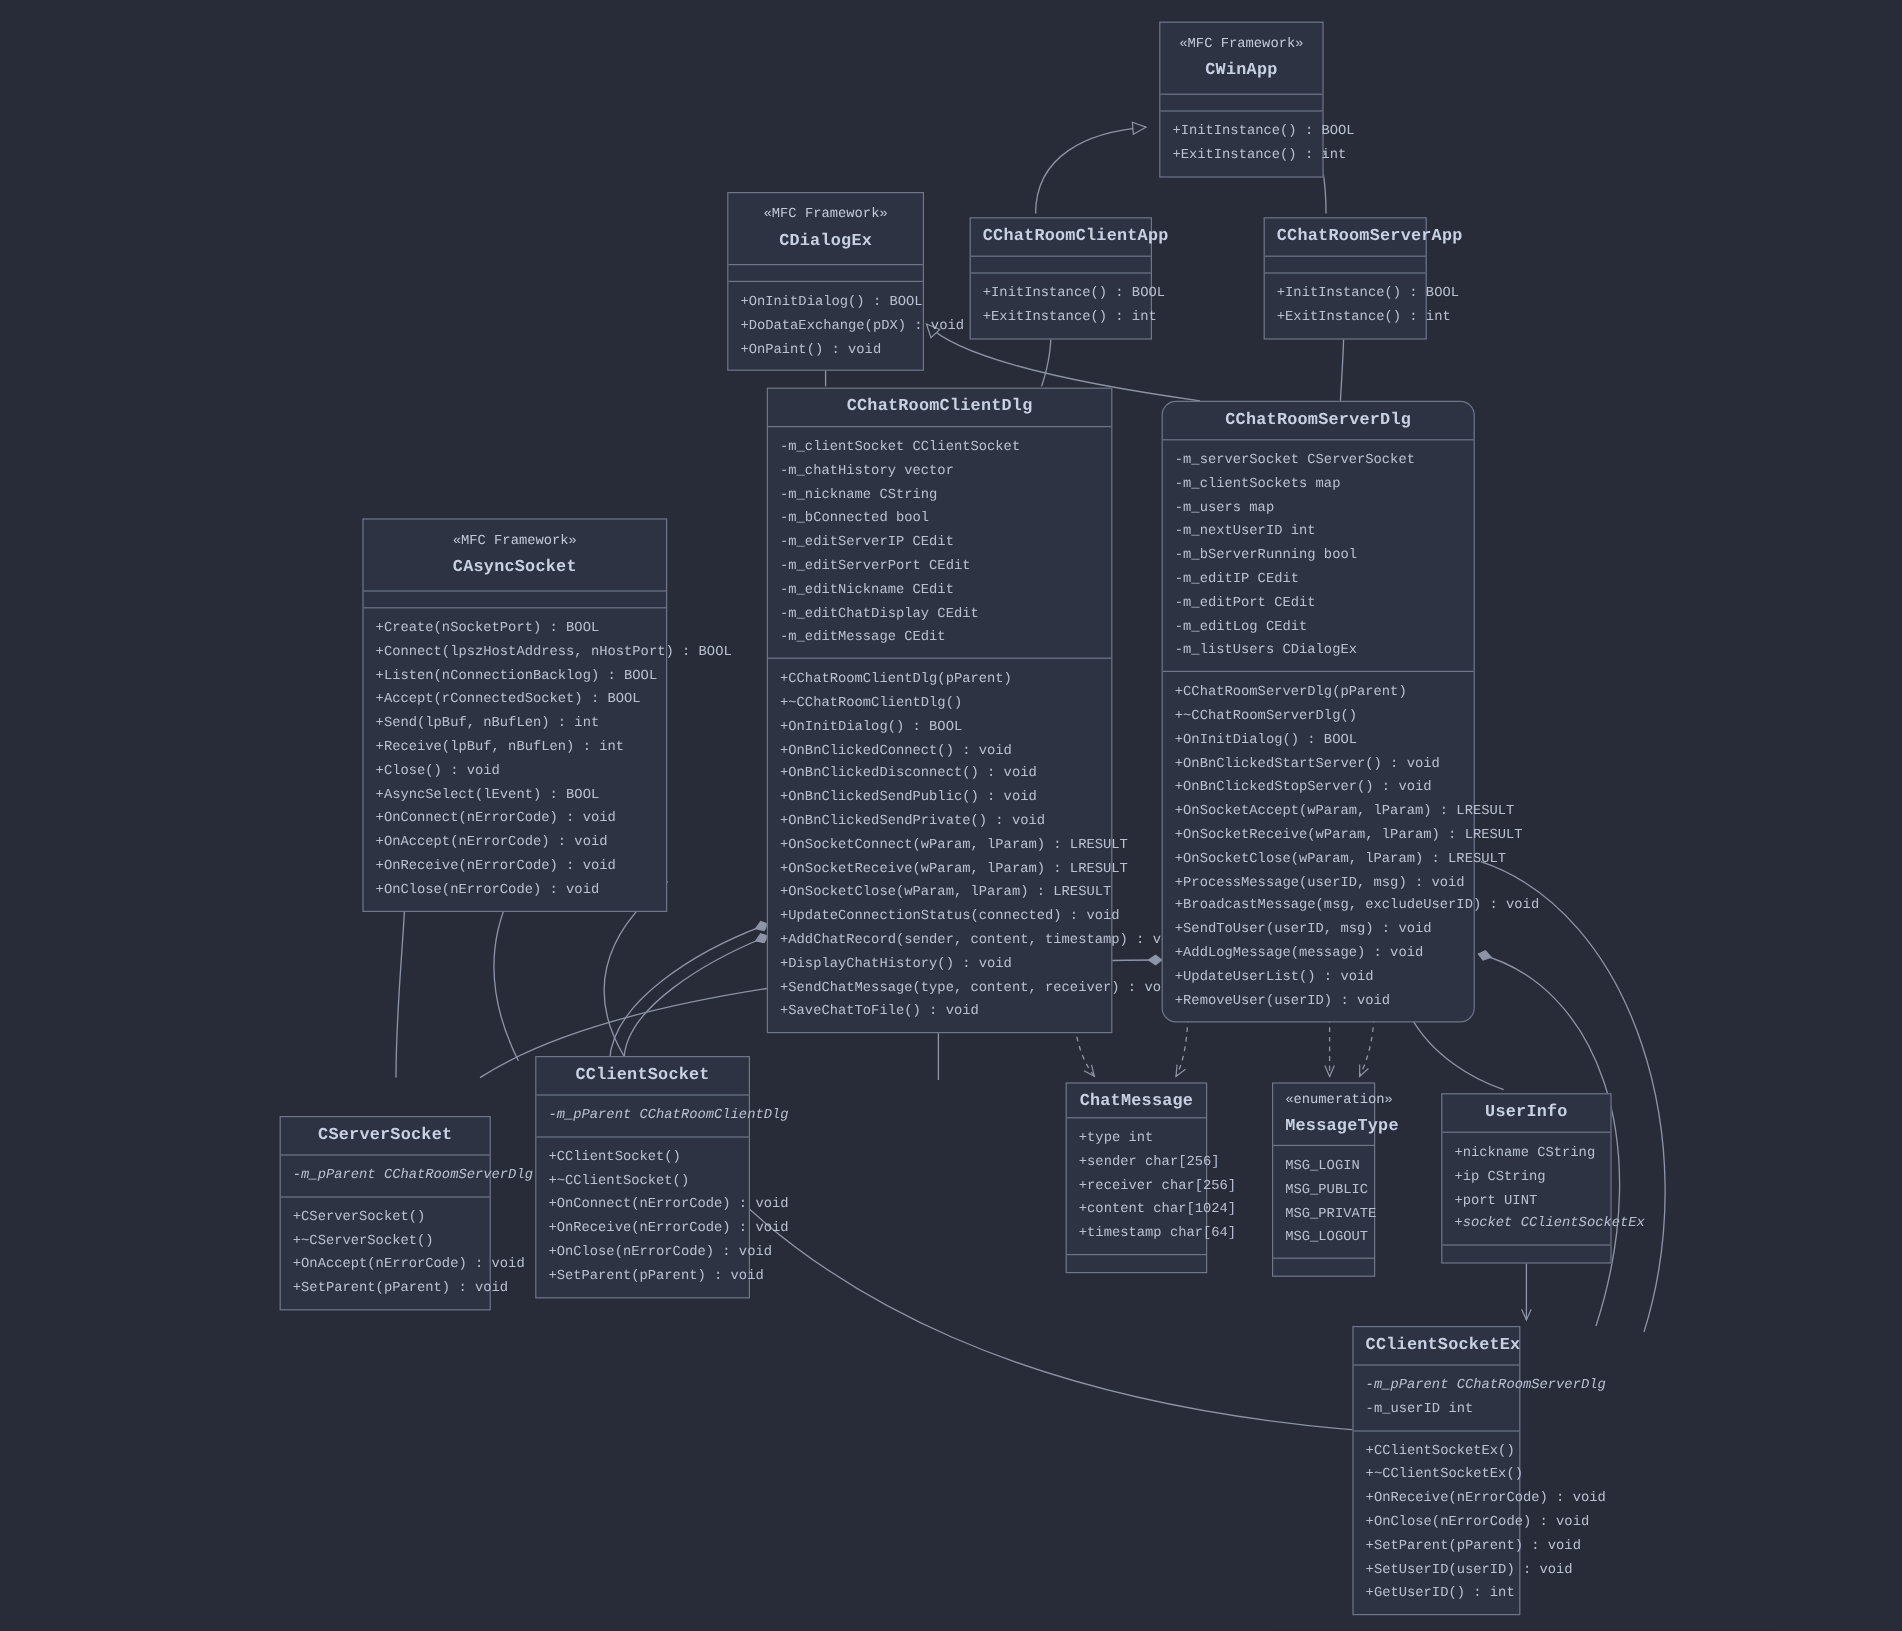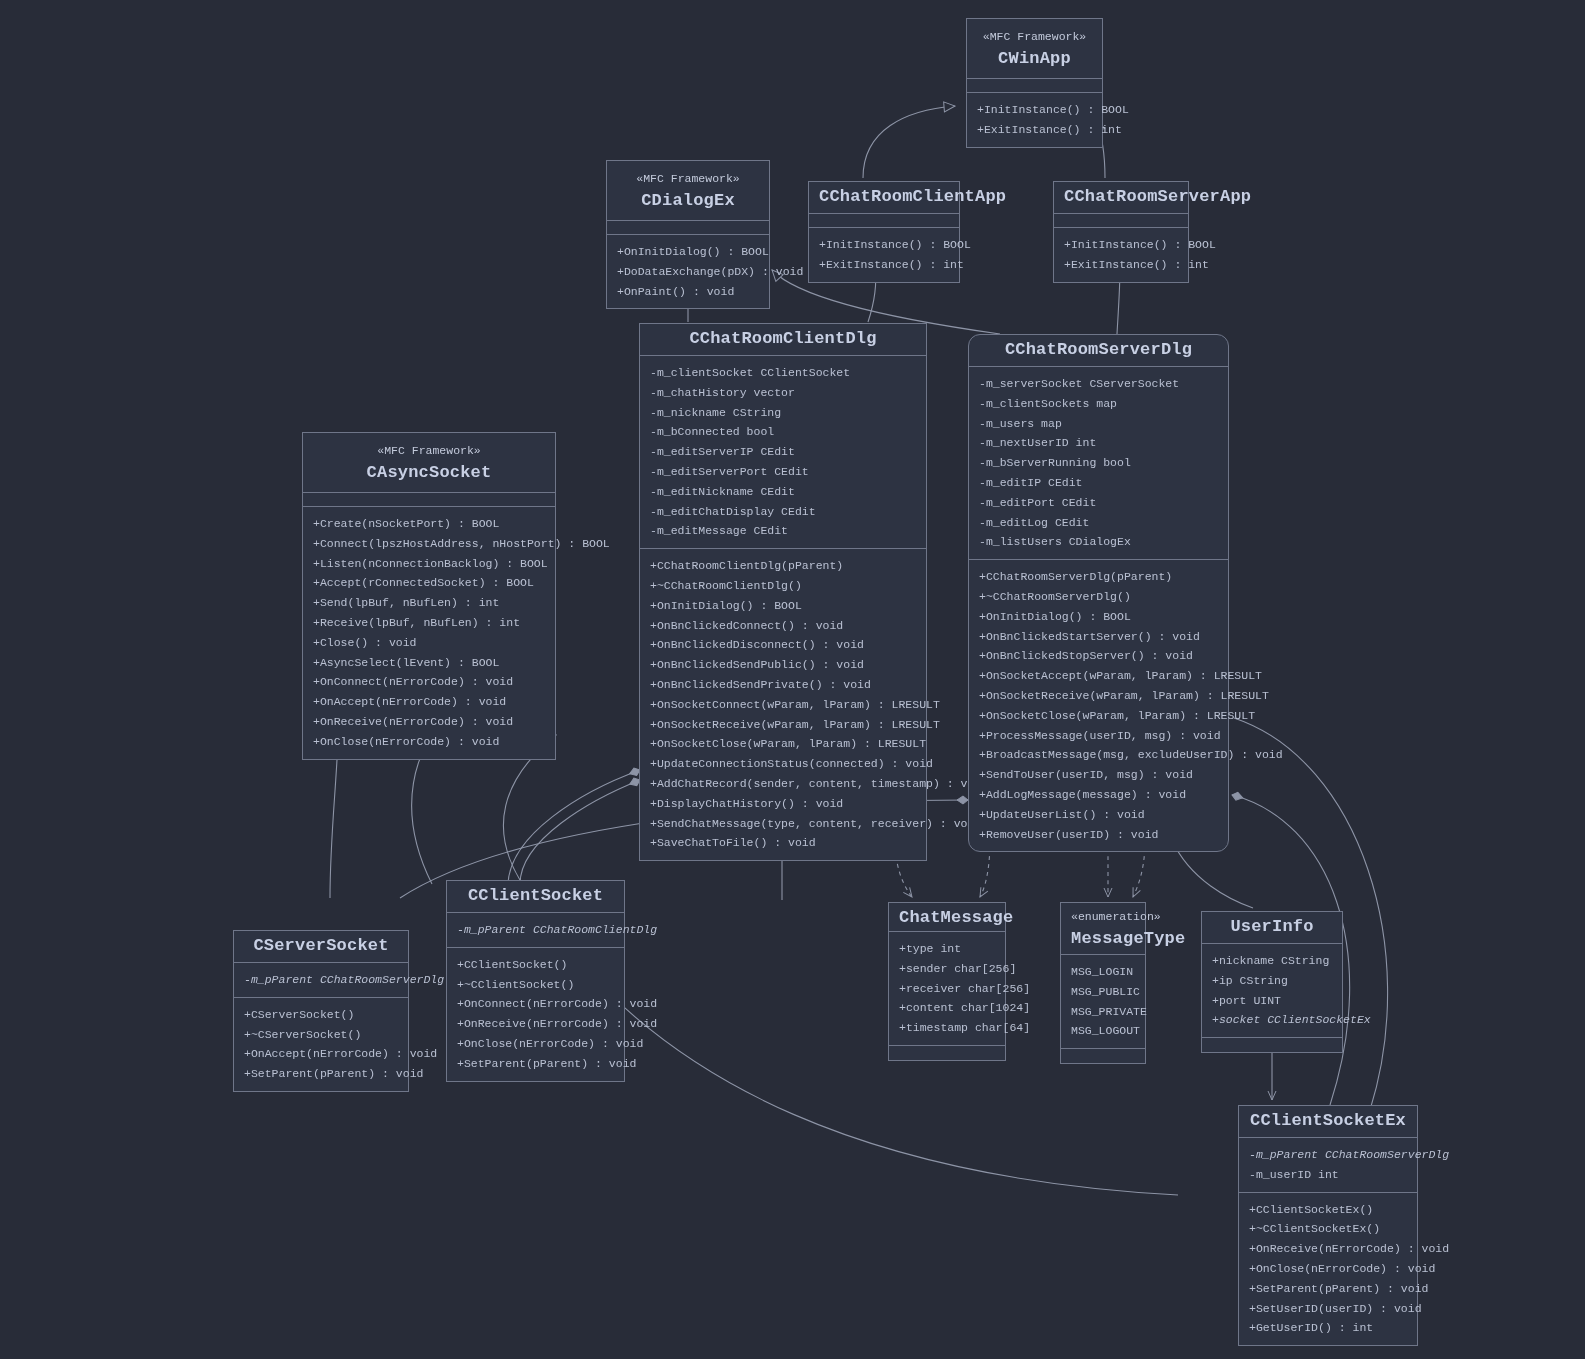--- a/index.html
+++ b/index.html
@@ -36,21 +36,21 @@
   }
   .stereotype {
     display: block;
     font-size: 11.5px;
     color: #c3cadb;
     line-height: 22px;
     font-weight: normal;
   }
   .cls-name {
     display: block;
-    font-size: 17px;
+    font-size: 14px;
     font-weight: bold;
     color: #c8d0e4;
     line-height: 22px;
     letter-spacing: 0.2px;
   }
   .cls-section {
     padding: 7px 10px 7px 10px;
     border-bottom: 1px solid #6f7689;
   }
   .cls-section:last-child { border-bottom: none; }
@@ -339,21 +339,21 @@
     </div>
     <div class="cls-section">
       <div class="member">+nickname CString</div>
       <div class="member">+ip CString</div>
       <div class="member">+port UINT</div>
       <div class="member italic">+socket CClientSocketEx</div>
     </div>
     <div class="cls-section empty"></div>
   </div>
 
-  <div class="uml-class" style="left:1238px; top:1105px; width:180px;">
+  <div class="uml-class" style="left:1127px; top:1105px; width:140px;">
     <div class="cls-header" style="padding-top:4px; padding-bottom:5px;">
       <span class="cls-name">CClientSocketEx</span>
     </div>
     <div class="cls-section">
       <div class="member italic">-m_pParent CChatRoomServerDlg</div>
       <div class="member">-m_userID int</div>
     </div>
     <div class="cls-section">
       <div class="member">+CClientSocketEx()</div>
       <div class="member">+~CClientSocketEx()</div>

